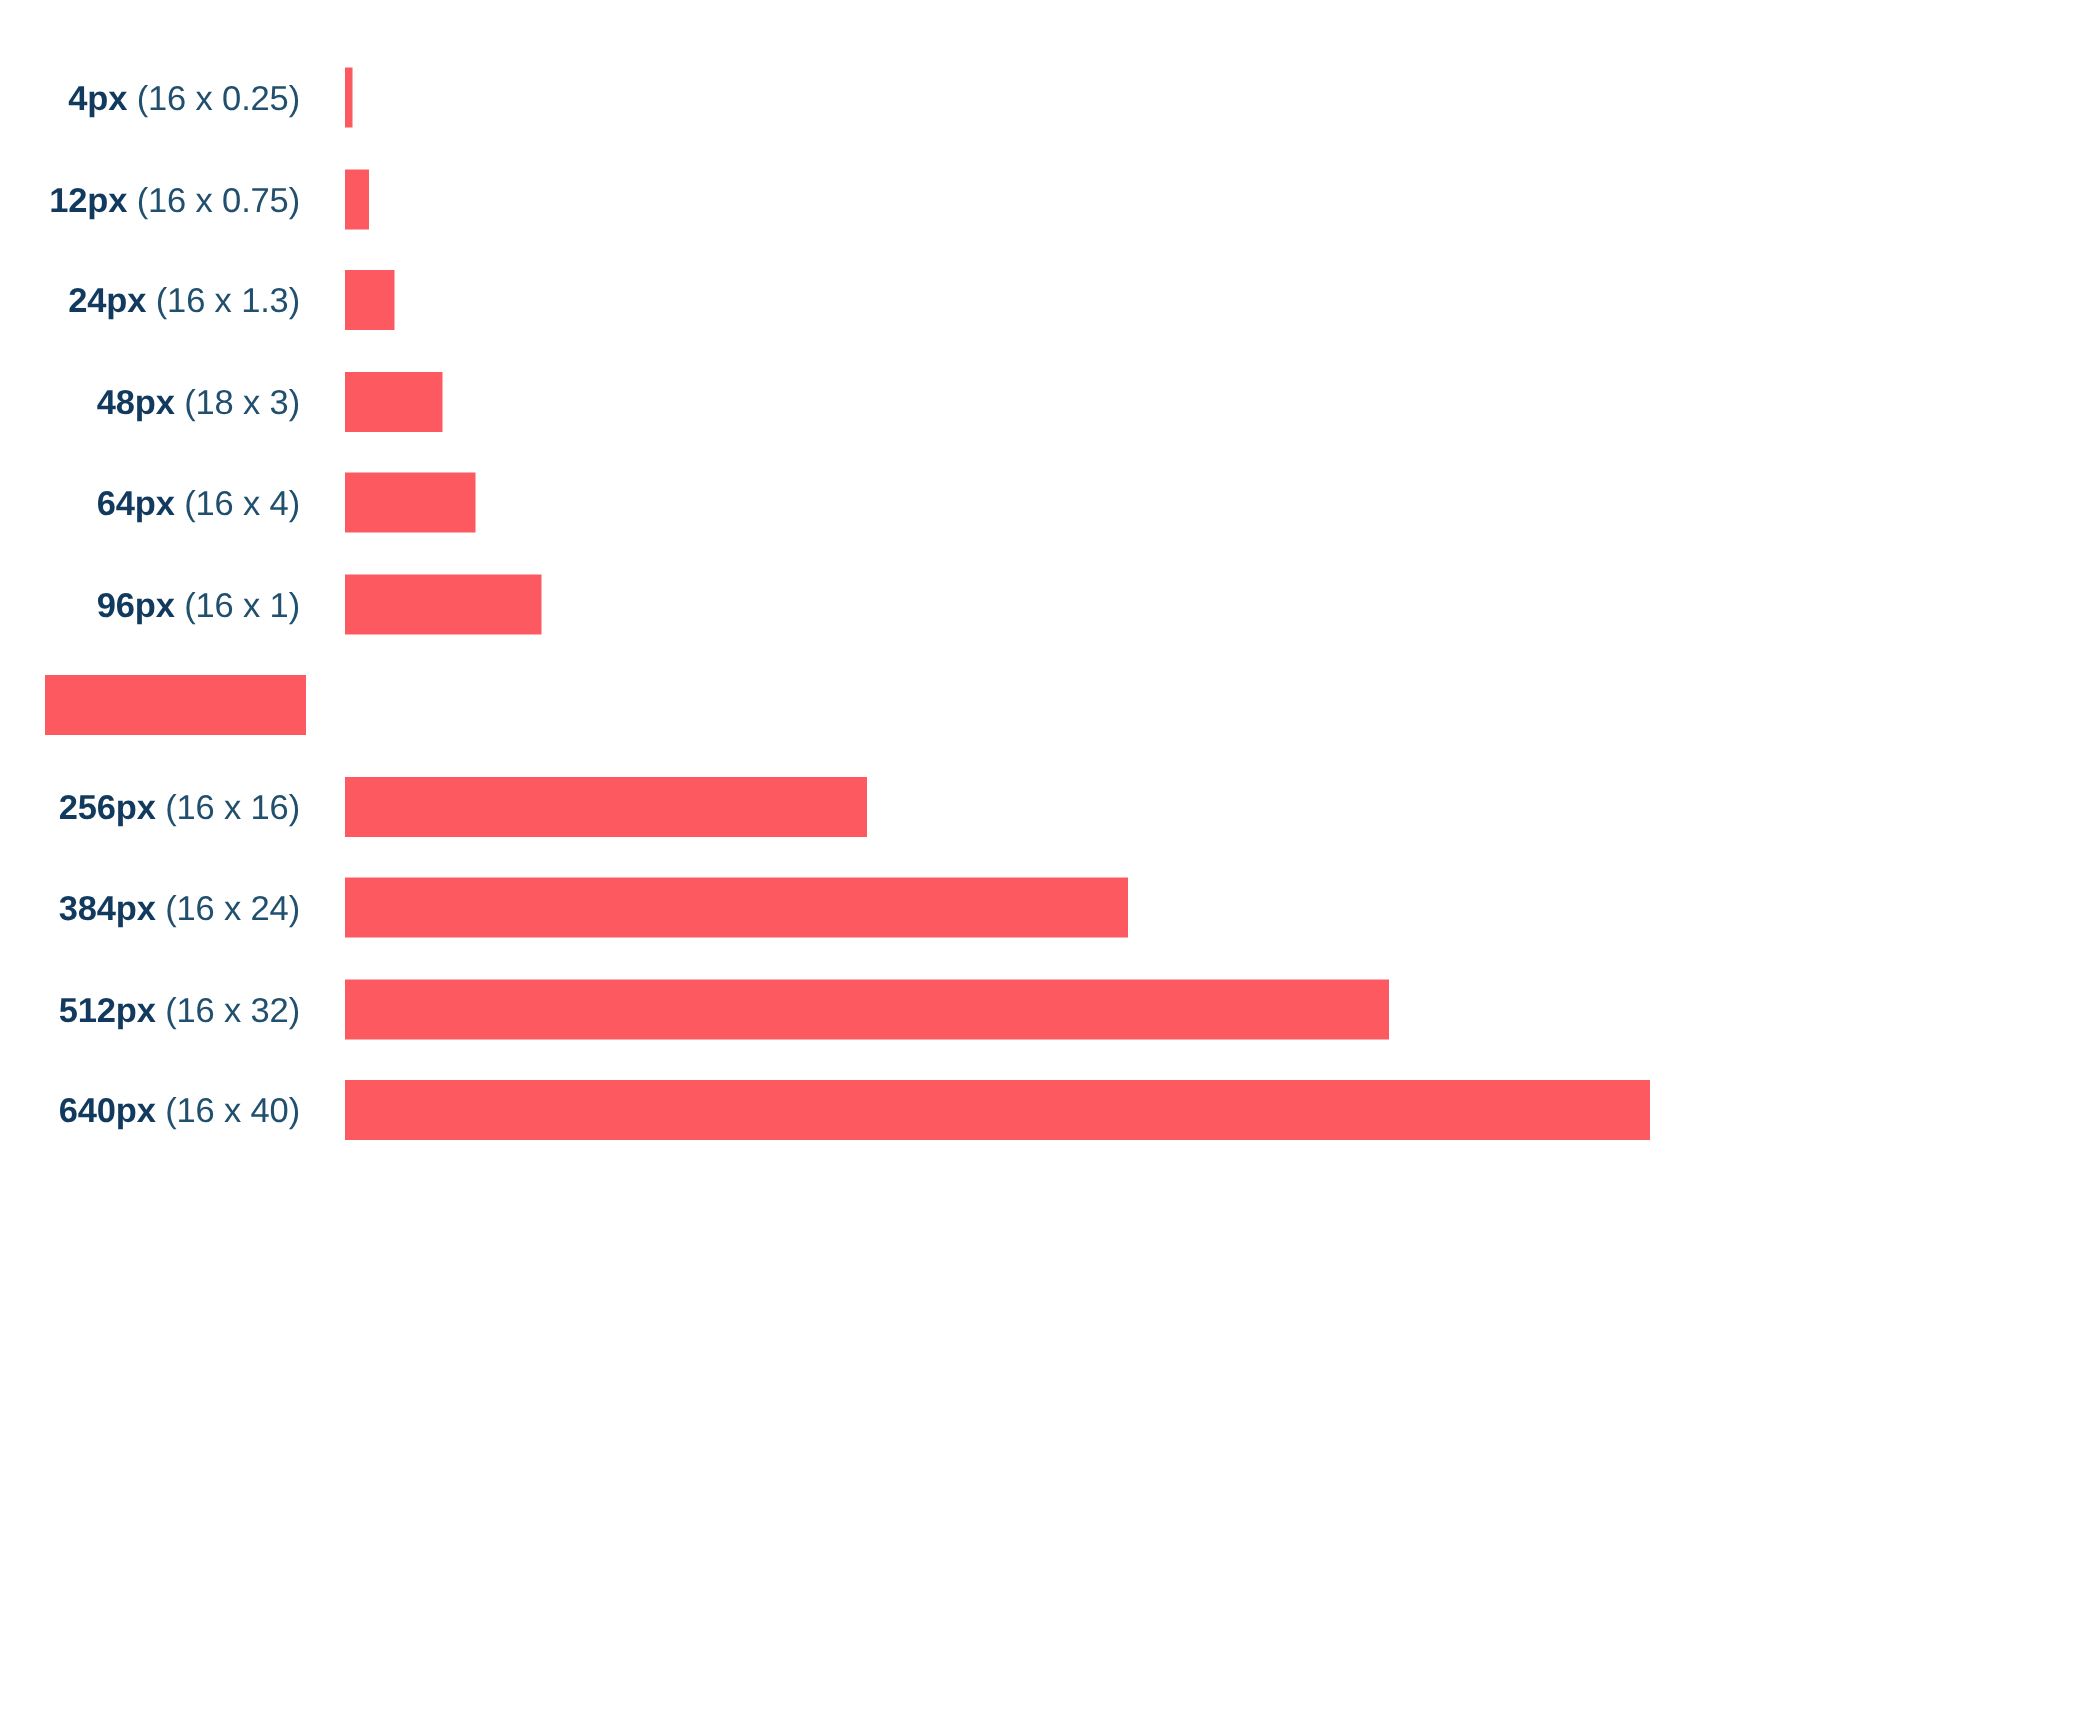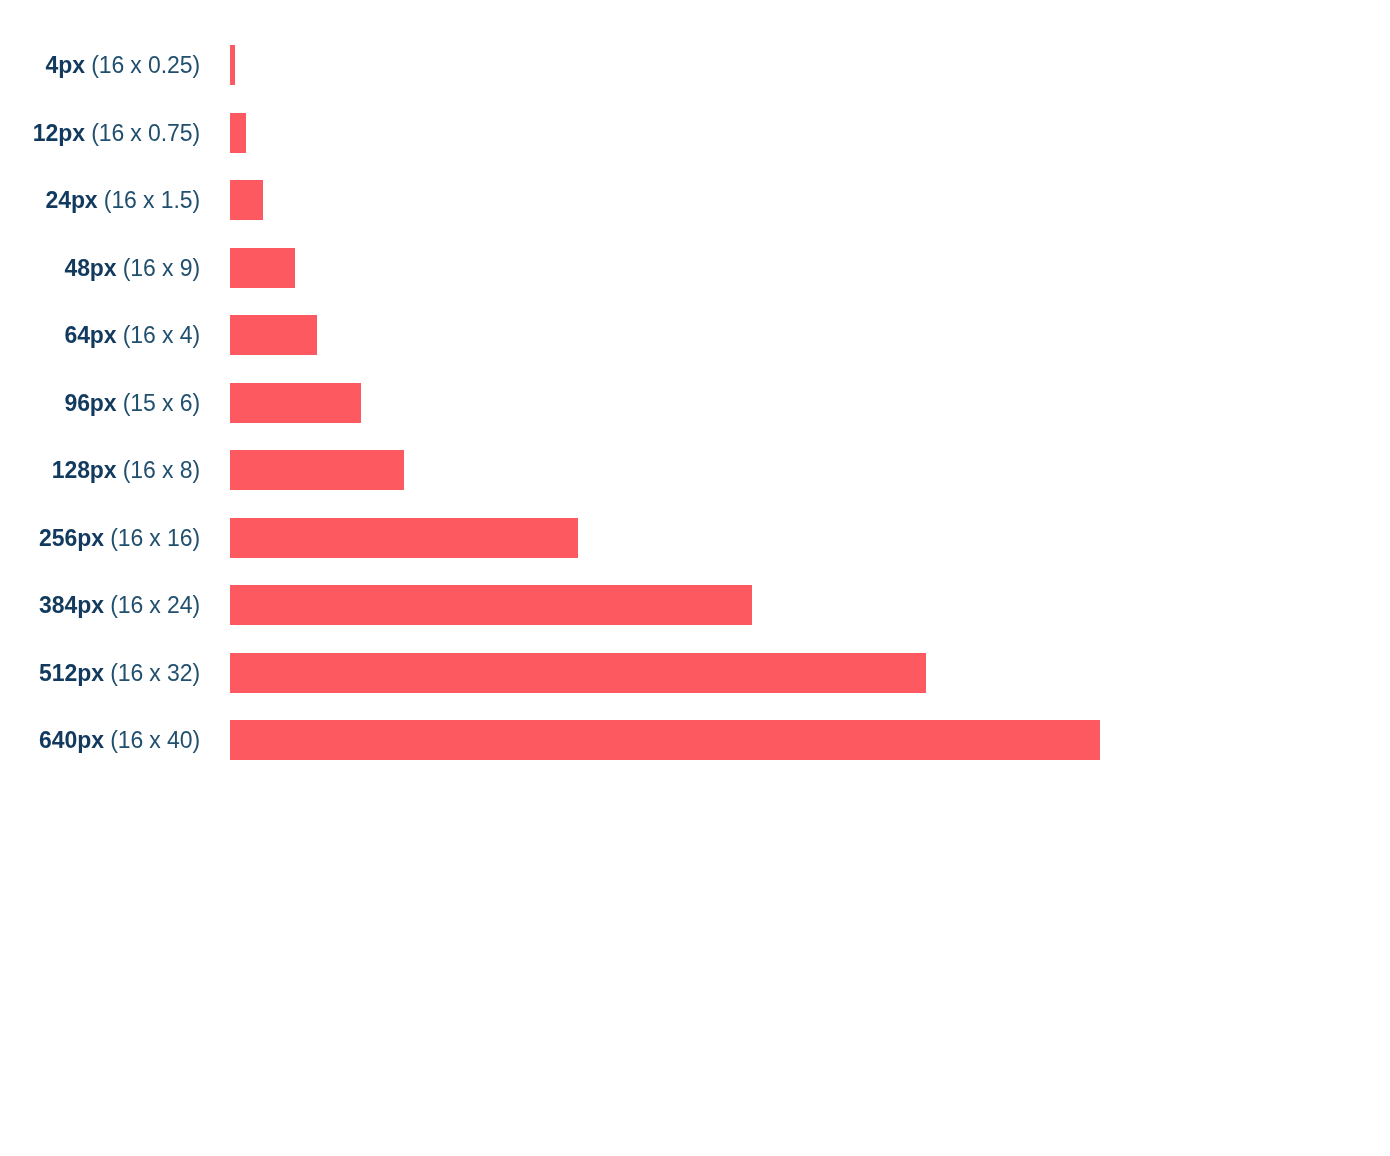--- a/index.html
+++ b/index.html
@@ -73,45 +73,44 @@
         <div class="bar" style="width: 5.4375px; background: rgb(252, 90, 96);"></div>
       </div>
     </div>
     <div class="scale-row">
       <div class="row-label"><span class="label-size">12px</span> <span class="label-formula">(16 x 0.75)</span></div>
       <div class="bar-track">
         <div class="bar" style="width: 16.3125px; background: rgb(252, 90, 96);"></div>
       </div>
     </div>
     <div class="scale-row">
-      <div class="row-label"><span class="label-size">24px</span> <span class="label-formula">(16 x 1.5)</span></div>
+      <div class="row-label"><span class="label-size">24px</span> <span class="label-formula">(16 x 1.3)</span></div>
       <div class="bar-track">
         <div class="bar" style="width: 32.625px; background: rgb(252, 90, 96);"></div>
       </div>
     </div>
     <div class="scale-row">
-      <div class="row-label"><span class="label-size">48px</span> <span class="label-formula">(16 x 9)</span></div>
+      <div class="row-label"><span class="label-size">48px</span> <span class="label-formula">(18 x 3)</span></div>
       <div class="bar-track">
         <div class="bar" style="width: 65.25px; background: rgb(252, 90, 96);"></div>
       </div>
     </div>
     <div class="scale-row">
       <div class="row-label"><span class="label-size">64px</span> <span class="label-formula">(16 x 4)</span></div>
       <div class="bar-track">
         <div class="bar" style="width: 87px; background: rgb(252, 90, 96);"></div>
       </div>
     </div>
     <div class="scale-row">
-      <div class="row-label"><span class="label-size">96px</span> <span class="label-formula">(15 x 6)</span></div>
+      <div class="row-label"><span class="label-size">96px</span> <span class="label-formula">(16 x 1)</span></div>
       <div class="bar-track">
         <div class="bar" style="width: 130.5px; background: rgb(252, 90, 96);"></div>
       </div>
     </div>
     <div class="scale-row">
-      <div class="row-label"><span class="label-size">128px</span> <span class="label-formula">(16 x 8)</span></div>
       <div class="bar-track">
         <div class="bar" style="width: 174px; background: rgb(252, 90, 96);"></div>
       </div>
     </div>
     <div class="scale-row">
       <div class="row-label"><span class="label-size">256px</span> <span class="label-formula">(16 x 16)</span></div>
       <div class="bar-track">
         <div class="bar" style="width: 348px; background: rgb(252, 90, 96);"></div>
       </div>
     </div>

